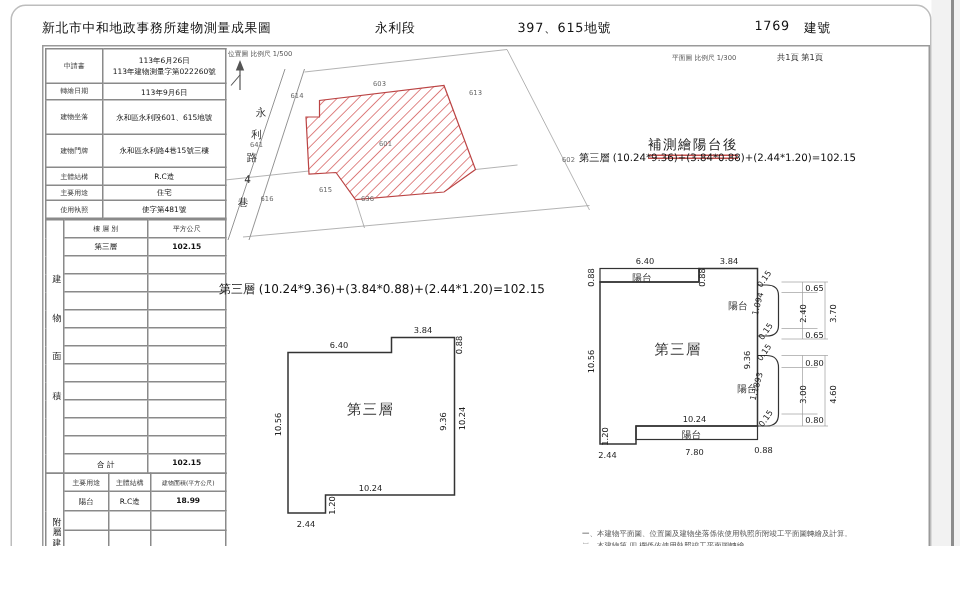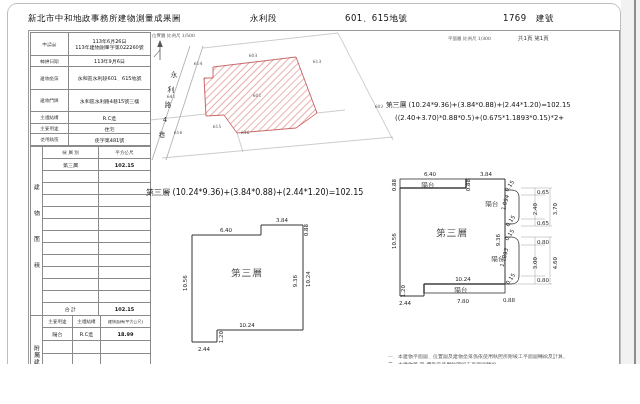--- a/index.html
+++ b/index.html
@@ -48,21 +48,21 @@
 <div class="stage">
 
   <div class="gutter-right">
       <div class="dark-line"></div>
     </div>
   <div class="gutter-bottom"></div>
   <div class="win-frame"></div>
 
   <div class="t hdr" style="left:28px;top:13px;">新北市中和地政事務所建物測量成果圖</div>
   <div class="t hdr" style="left:250px;top:13px;">永利段</div>
-  <div class="t hdr" style="left:345px;top:13px;">601、615地號</div>
+  <div class="t hdr" style="left:345px;top:13px;">397、615地號</div>
   <div class="t hdr" style="left:503px;top:13px;">1769</div>
   <div class="t hdr" style="left:536px;top:13px;">建號</div>
 
   <div class="main-box">
 
     <table class="info">
       <colgroup>
           <col style="width:38px">
           <col style="width:82px">
         </colgroup>
@@ -327,23 +327,25 @@
       <text class="ba" x="461" y="292" text-anchor="middle">陽台</text>
     </g>
   </svg>
 
   <div class="t cap" style="left:152px;top:33px;">位置圖 比例尺 1/500</div>
   <div class="t cap" style="left:448px;top:36px;">平面圖 比例尺 1/300</div>
   <div class="t pginfo" style="left:518px;top:35px;">共1頁 第1頁</div>
 
   <div class="t formula" style="left:146px;top:187px;">第三層 (10.24*9.36)+(3.84*0.88)+(2.44*1.20)=102.15</div>
 
+  <div class="t" style="left:402px;top:84px;width:120px;text-align:center;">
+    <span class="rtitle">補測繪陽台後</span>
+  </div>
   <div class="t formula-sm" style="left:386px;top:99px;">
     <div>第三層 (10.24*9.36)+(3.84*0.88)+(2.44*1.20)=102.15</div>
-    <div class="ind">((2.40+3.70)*0.88*0.5)+(0.675*1.1893*0.15)*2+</div>
   </div>
 
   <div class="t notes" style="left:388px;top:352px;">
     <div>一、本建物平面圖、位置圖及建物坐落係依使用執照所附竣工平面圖轉繪及計算。</div>
     <div>二、本建物第 四 欄係依使用執照竣工平面圖轉繪。</div>
     <div>三、本圖以虛線標示部分未登記。</div>
   </div>
 
 </div>
 

